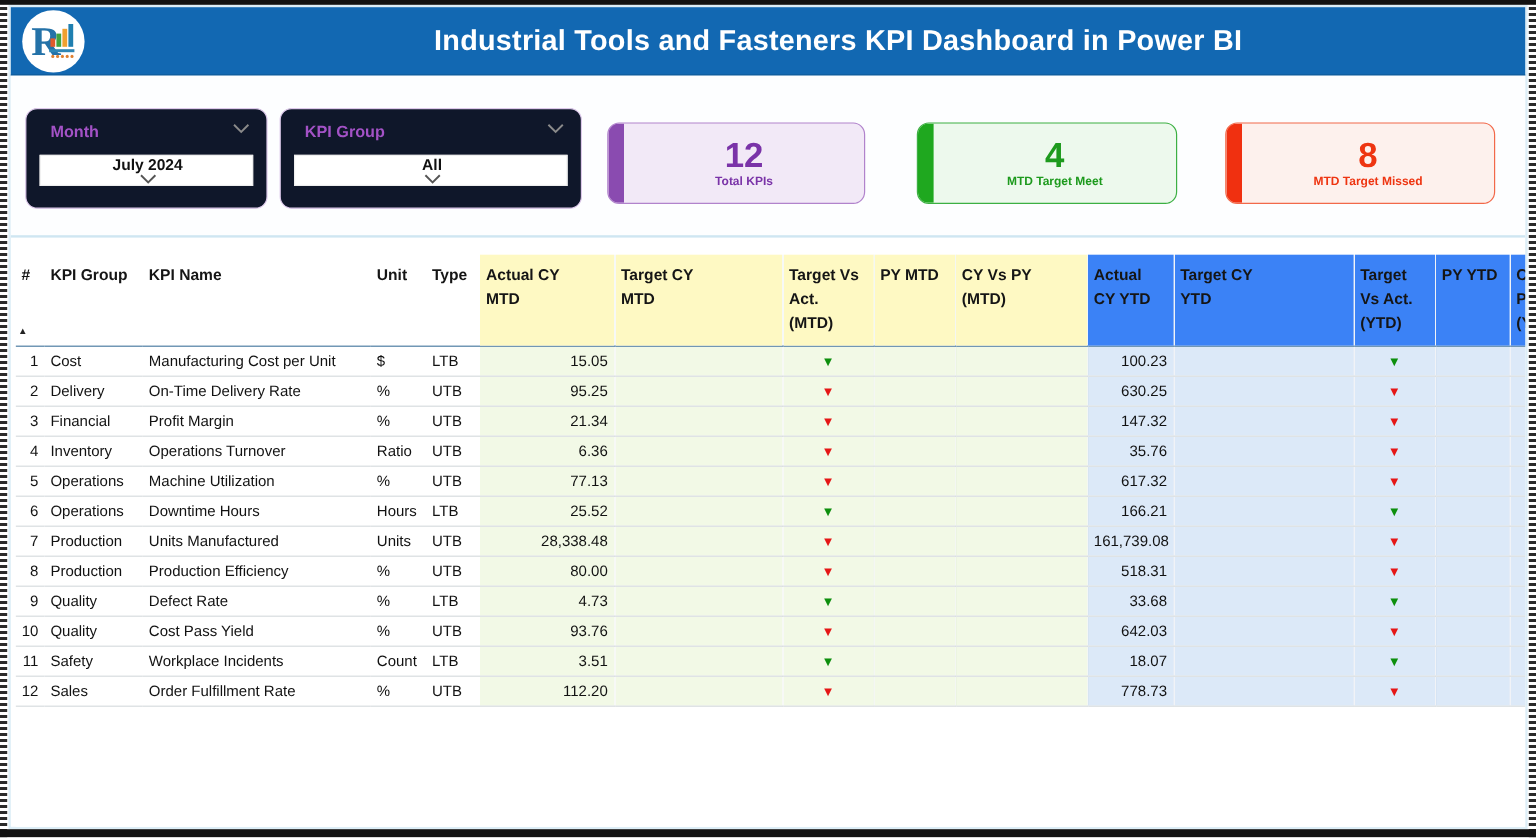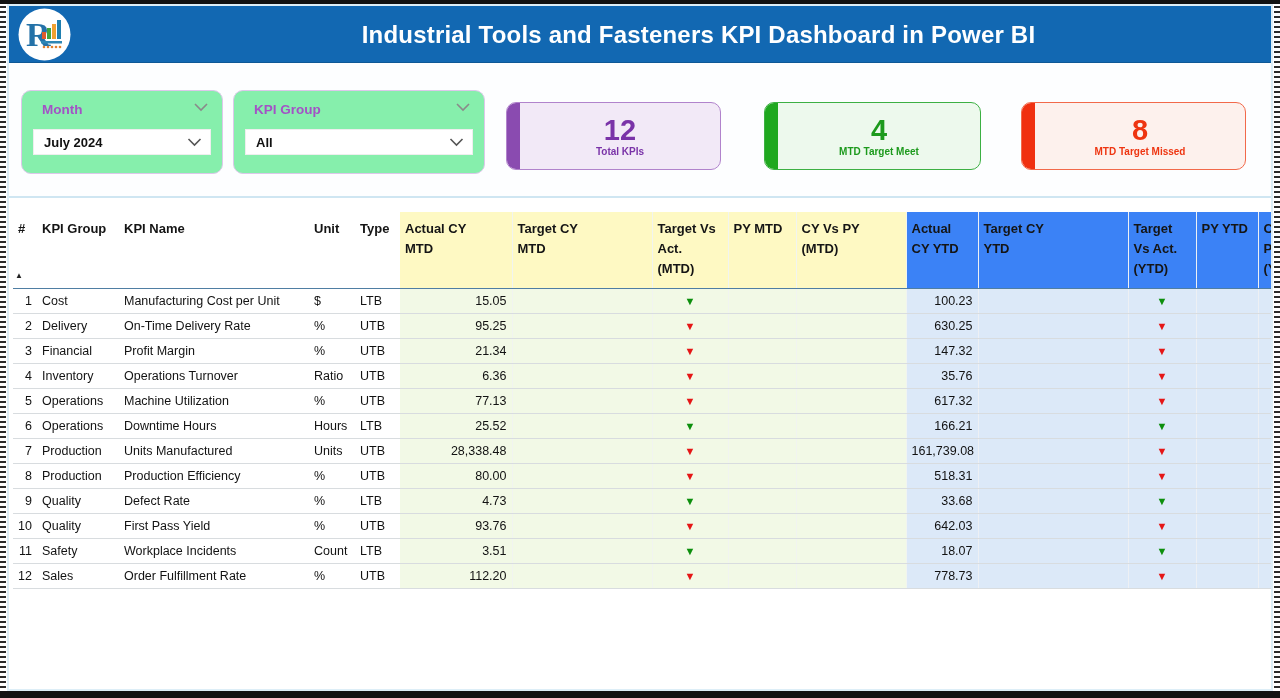--- a/index.html
+++ b/index.html
@@ -19,27 +19,27 @@
 
   
   .header { position:relative; height:57px; background:#1268b2; border-bottom:1px solid #0e5896; }
   .logo { position:absolute; left:9px; top:2px; width:53px; height:53px; }
   .title { height:57px; line-height:57px; text-align:center; padding-left:117px;
            color:#fff; font-size:24px; font-weight:bold; letter-spacing:0.2px; white-space:nowrap; }
 
   
   .filters { position:relative; height:135px; background:#fdfeff; border-bottom:2px solid #cfe6f2; }
 
-  .slicer { position:absolute; top:27px; height:84px; background:#86efac; border:1px solid #dcc8ea;
+  .slicer { position:absolute; top:27px; height:84px; background:#0f172a; border:1px solid #dcc8ea;
             border-radius:10px; }
   .slicer .s-label { position:absolute; left:20px; top:11px; font-size:13.5px; font-weight:bold; color:#a352c6; }
   .slicer .s-chev-top { position:absolute; right:14px; top:12px; }
   .slicer .s-box { position:absolute; left:11px; right:11px; top:38px; height:26px; background:#fff;
                    border:1px solid #eee; display:flex; align-items:center; justify-content:space-between;
-                   padding:0 8px 0 10px; }
+                   padding:0 8px 0 10px;flex-direction:column; }
   .slicer .s-value { font-size:13px; font-weight:bold; color:#111; }
   .chev svg { display:block; }
 
   .kpi-card { position:absolute; top:39px; height:68px; border-radius:10px; display:flex; overflow:hidden; }
   .kpi-card .accent { width:13px; height:100%; }
   .kpi-card .body { flex:1; display:flex; flex-direction:column; align-items:center; justify-content:center; }
   .kpi-card .num { font-size:29px; font-weight:bold; line-height:30px; }
   .kpi-card .lbl { font-size:10px; font-weight:bold; margin-top:1px; }
   .card-purple { left:497px; width:215px; background:#f2e9f7; border:1px solid #b183cc; }
   .card-purple .accent { background:#8a4bb0; } .card-purple .num,.card-purple .lbl { color:#7a33a8; }
@@ -354,21 +354,21 @@
               <td class="sec-mtd al-c"></td>
               <td class="sec-ytd al-r">33.68</td>
               <td class="sec-ytd al-r"></td>
               <td class="sec-ytd al-c"><span class="arr meet">▼</span></td>
               <td class="sec-ytd al-r"></td>
               <td class="sec-ytd al-c"></td>
             </tr>
             <tr>
               <td class="al-r">10</td>
               <td class="">Quality</td>
-              <td class="">First Pass Yield</td>
+              <td class="">Cost Pass Yield</td>
               <td class="">%</td>
               <td class="">UTB</td>
               <td class="sec-mtd al-r">93.76</td>
               <td class="sec-mtd al-r"></td>
               <td class="sec-mtd al-c"><span class="arr missed">▼</span></td>
               <td class="sec-mtd al-r"></td>
               <td class="sec-mtd al-c"></td>
               <td class="sec-ytd al-r">642.03</td>
               <td class="sec-ytd al-r"></td>
               <td class="sec-ytd al-c"><span class="arr missed">▼</span></td>

